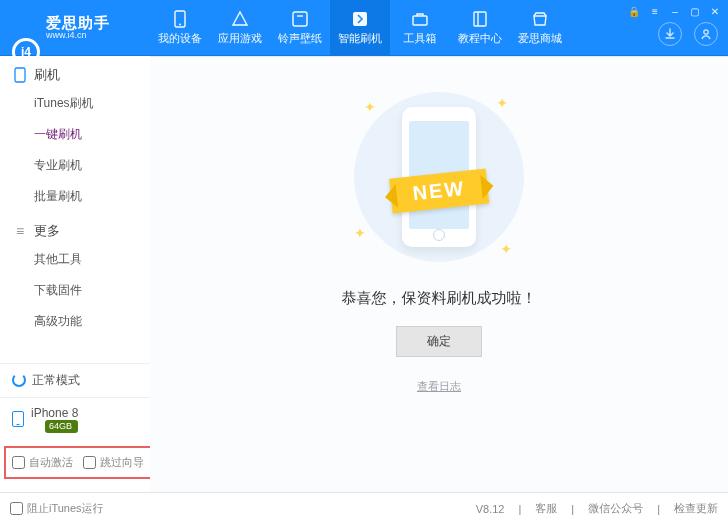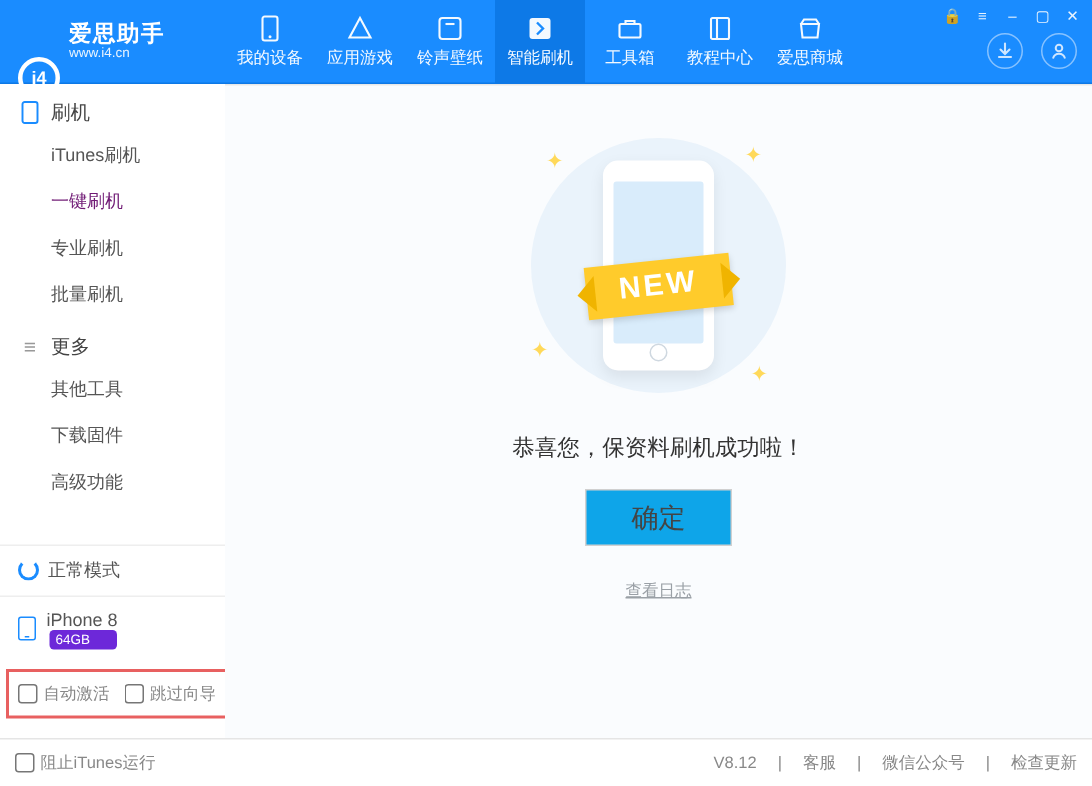--- a/index.html
+++ b/index.html
@@ -26,41 +26,41 @@
   .side-group { padding: 10px 0 4px 12px; display: flex; align-items: center; color: #444; font-size: 13px; }
   .side-group .sg-icon { width: 16px; height: 16px; margin-right: 6px; display:flex; align-items:center; justify-content:center; }
   .side-list { padding-left: 34px; }
   .side-item { padding: 7px 0; font-size: 12px; color: #555; cursor: pointer; }
   .side-item.active { color: #701a75; }
   .side-foot { position: absolute; bottom: 0; left: 0; right: 0; }
   .mode-row, .device-row { display: flex; align-items: center; padding: 8px 12px; border-top: 1px solid #eee; font-size: 12px; color: #555; }
   .mode-row .dot { width: 14px; height: 14px; border: 2px solid #1a8cff; border-top-color: transparent; border-radius: 50%; margin-right: 6px; }
   .device-row .phone-ic { width: 12px; height: 16px; border: 1.5px solid #1a8cff; border-radius: 2px; margin-right: 7px; position: relative; }
   .device-row .phone-ic::after { content:""; position:absolute; bottom:1px; left:50%; transform:translateX(-50%); width:3px; height:1.5px; background:#1a8cff; }
-  .device-row .badge { display:inline-block; background:#6d28d9; color:#fff; font-size:9px; border-radius:3px; padding:1px 4px; margin-left:2px; }
+  .device-row .badge { display:inline-block; background:#4d7c0f; color:#fff; font-size:9px; border-radius:3px; padding:1px 4px; margin-left:14px; }
   .bottom-checks { border: 2px solid #e86060; margin: 5px 4px 3px 4px; padding: 7px 6px; display: flex; gap: 10px; font-size: 11px; color: #888; }
   .bottom-checks label { display:flex; align-items:center; cursor:pointer; }
   .bottom-checks input { margin-right: 4px; }
 
   
   .main { position: absolute; left: 150px; right: 0; top: 56px; bottom: 20px; background: #fafcfe; border-top: 1px solid #e8e8e8; display: flex; flex-direction: column; align-items: center; padding-top: 30px; }
   .illus { width: 210px; height: 180px; position: relative; margin-bottom: 22px; }
   .illus-bg { position:absolute; left:50%; top:50%; transform:translate(-50%,-50%); width:170px; height:170px; background:#eaf3fb; border-radius:50%; }
   .illus-phone { position:absolute; left:50%; top:50%; transform:translate(-50%,-50%); width:74px; height:140px; background:#fff; border-radius:10px; box-shadow:0 4px 10px rgba(0,0,0,.08); }
   .illus-phone::before { content:""; position:absolute; top:14px; left:7px; right:7px; bottom:18px; background:#d9ecfb; border-radius:2px; }
   .illus-phone::after { content:""; position:absolute; bottom:6px; left:50%; transform:translateX(-50%); width:10px; height:10px; border:1.5px solid #cfd8e0; border-radius:50%; }
   .ribbon { position:absolute; left:50%; top:58%; transform:translate(-50%,-50%) rotate(-6deg); background:#ffcb2b; color:#fff; font-weight:bold; font-size:20px; letter-spacing:2px; padding:6px 22px; box-shadow:0 2px 4px rgba(0,0,0,.15); }
   .ribbon::before, .ribbon::after { content:""; position:absolute; top:50%; border:12px solid transparent; }
   .ribbon::before { left:-18px; border-right-color:#f0b400; transform:translateY(-50%); }
   .ribbon::after  { right:-18px; border-left-color:#f0b400; transform:translateY(-50%); }
   .spark { position:absolute; color:#ffd95a; font-size:14px; }
   .s1{top:12px;left:30px}.s2{top:8px;right:36px}.s3{bottom:26px;left:20px}.s4{bottom:10px;right:32px}
 
   .msg { font-size: 15px; color: #333; margin-bottom: 18px; }
-  .ok-btn { background:#0ea5e9; border:1px solid #d0d0d0; padding:6px 30px; font-size:18px; color:#444; cursor:pointer; }
+  .ok-btn { background:#e5e5e5; border:1px solid #d0d0d0; padding:6px 30px; font-size:12px; color:#444; cursor:pointer; }
   .log-link { margin-top:22px; font-size:11px; color:#9aa0a6; text-decoration:underline; cursor:pointer; }
 
   
   .statusbar { position:absolute; left:0; right:0; bottom:0; height:32px; border-top:1px solid #e5e5e5; background:#fff; display:flex; align-items:center; font-size:11px; color:#888; padding:0 10px; justify-content:space-between; }
   .status-left label{display:flex;align-items:center;cursor:pointer}
   .status-left input{margin-right:4px}
   .status-right{display:flex;gap:14px;align-items:center}
   .status-right span{color:#888}
   .status-right .link{cursor:pointer}
   .sep{color:#ccc}

